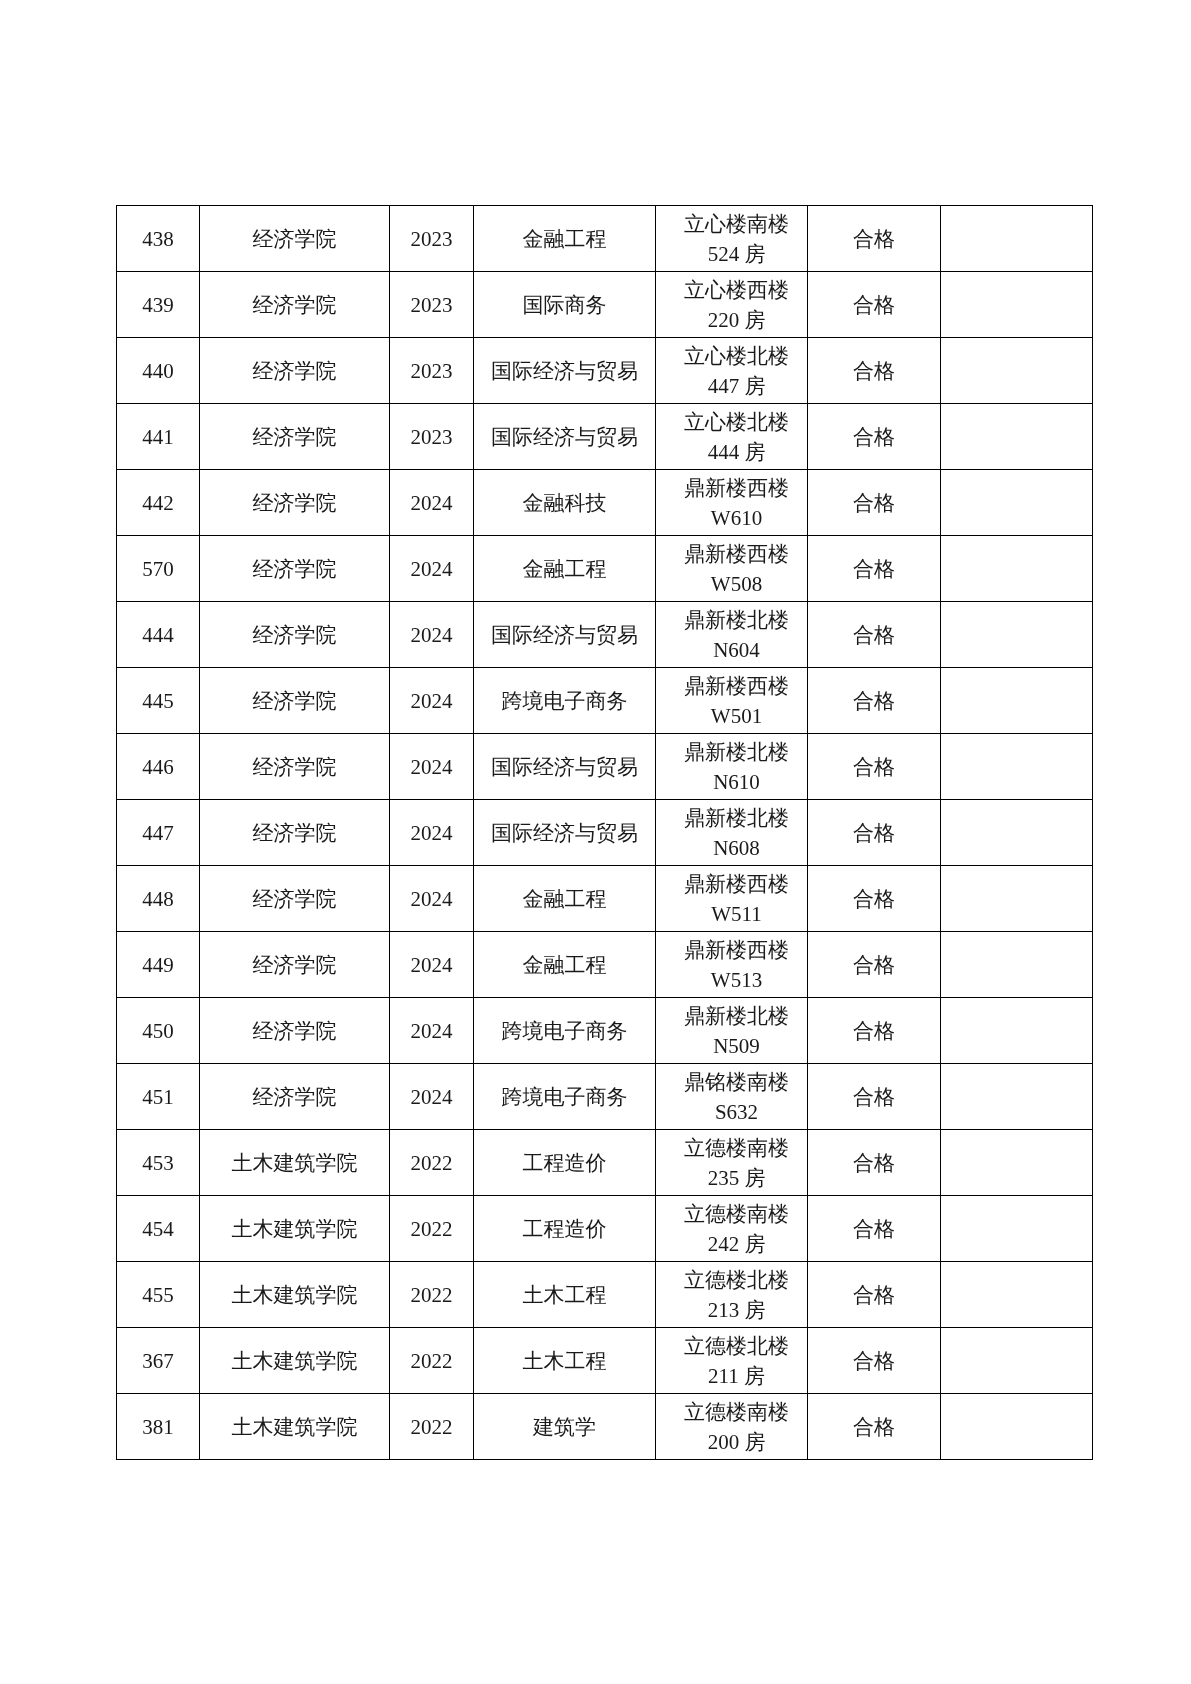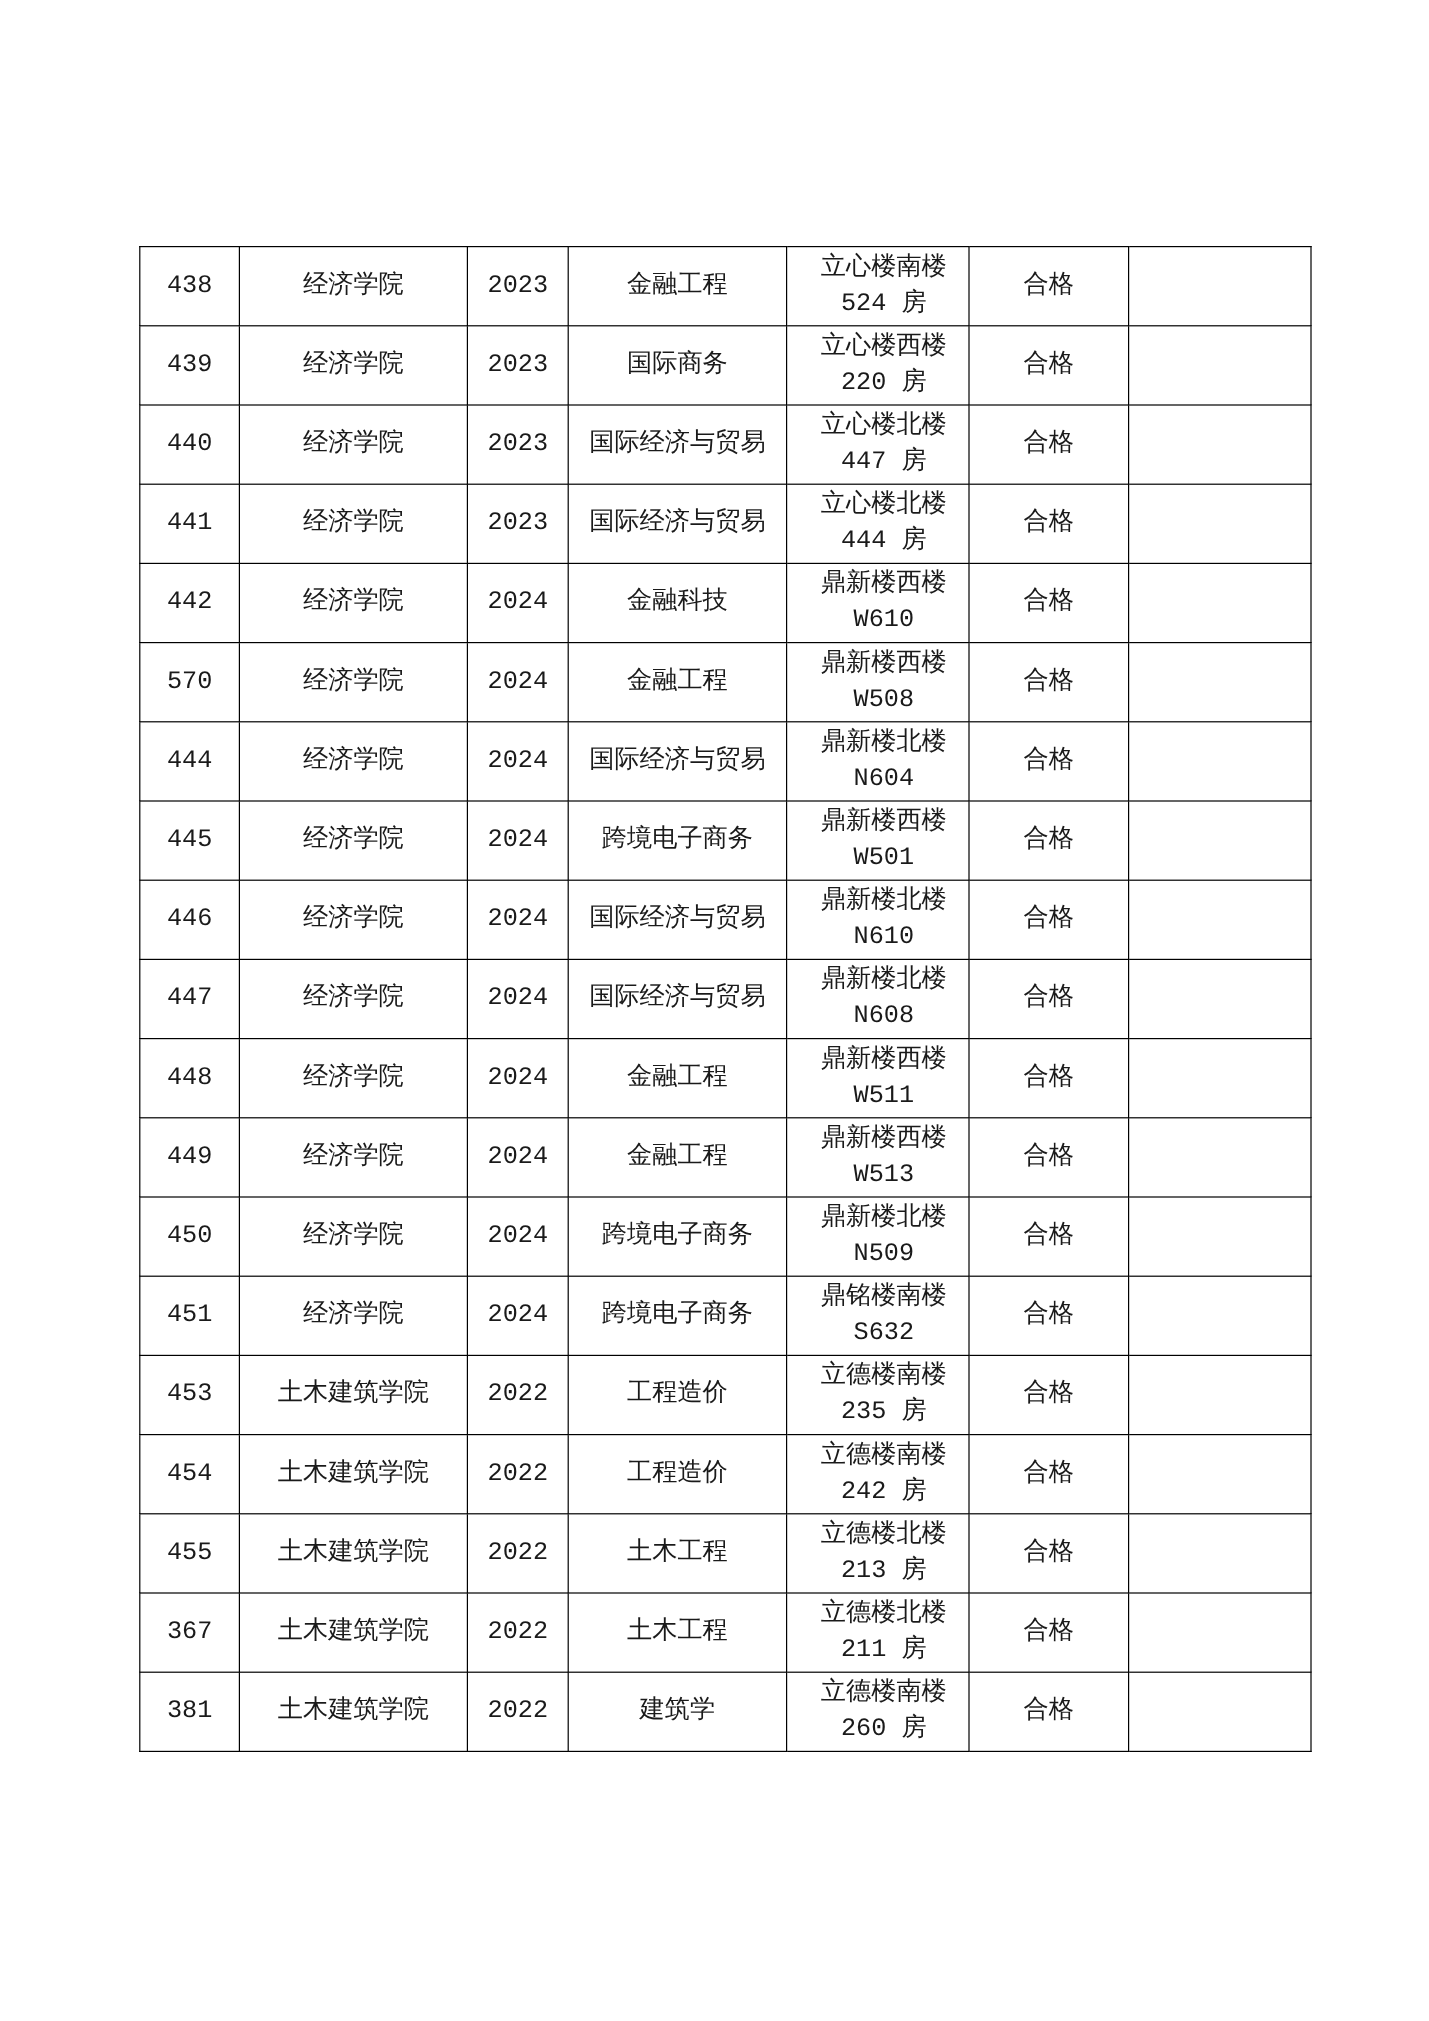--- a/index.html
+++ b/index.html
@@ -14,21 +14,20 @@
     font-family: "Liberation Serif", "DejaVu Serif", serif;
     color: #1a1a1a;
   }
   .doc-table {
     position: absolute;
     left: 116px;
     top: 205px;
     width: 976px;
     border-collapse: collapse;
     table-layout: fixed;
-    font-family: Liberation Mono, monospace;
   }
   .doc-table td {
     border: 1.5px solid #000000;
     text-align: center;
     vertical-align: middle;
     font-size: 21px;
     line-height: 30px;
     padding: 2px 4px;
     height: 61px;
     overflow: hidden;
@@ -289,19 +288,19 @@
     <td></td>
   </tr>
 
   <tr>
     <td>381</td>
     <td>土木建筑学院</td>
     <td>2022</td>
     <td>建筑学</td>
     <td>
       <span class="loc-line">立德楼南楼</span>
-      <span class="loc-line">260 房</span>
+      <span class="loc-line">200 房</span>
     </td>
     <td>合格</td>
     <td></td>
   </tr>
 </tbody>
 </table>
 
 </body></html>

